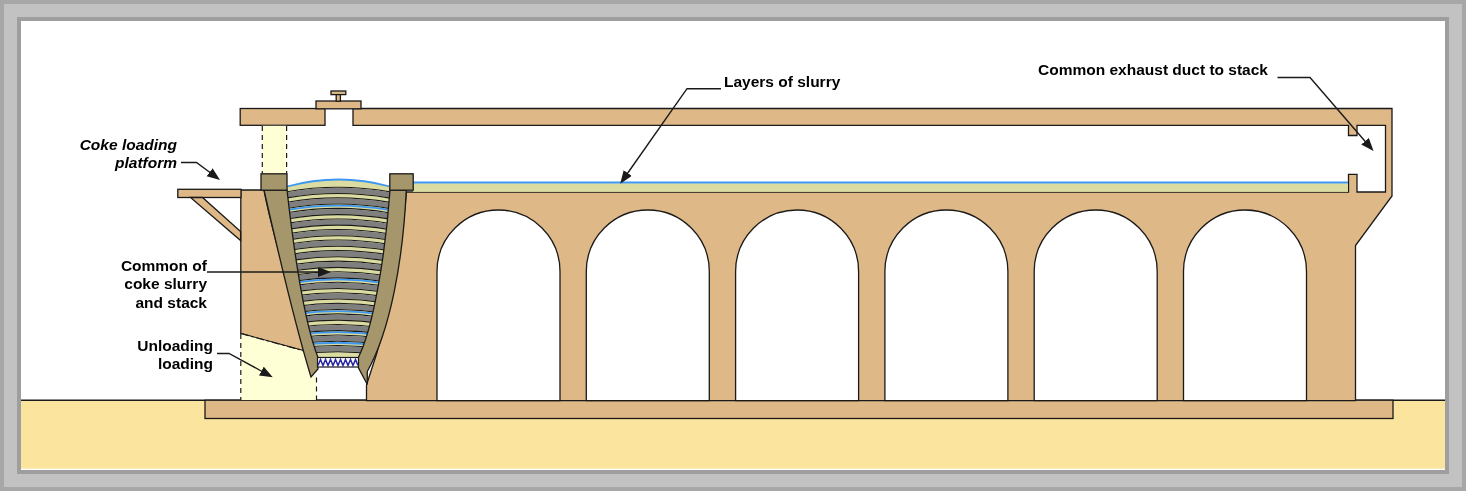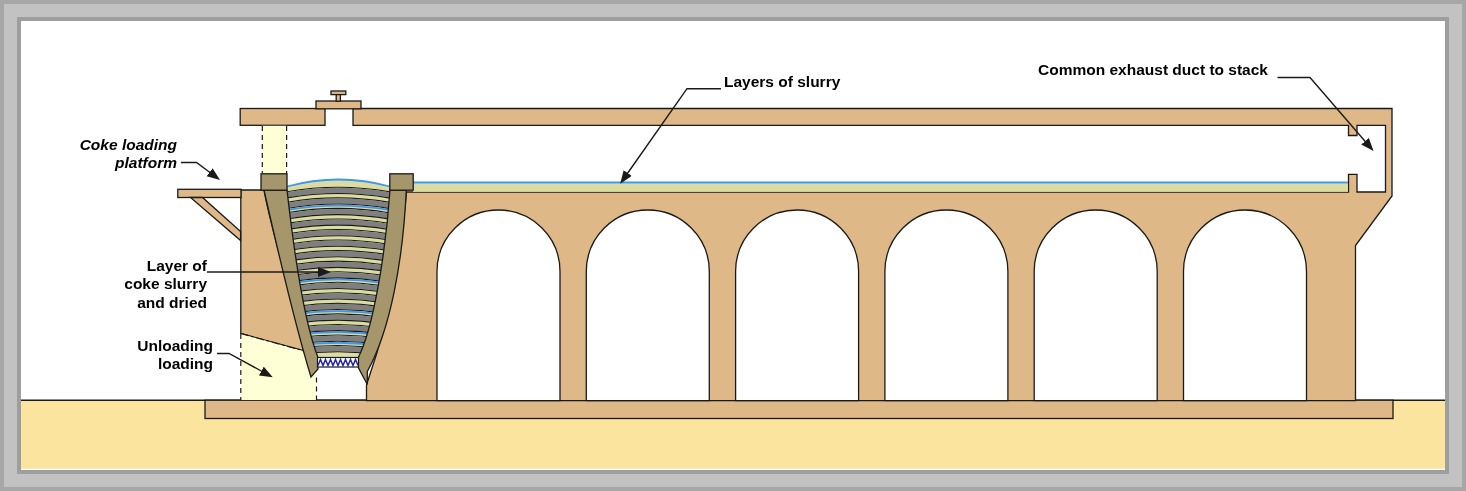--- a/index.html
+++ b/index.html
@@ -145,23 +145,23 @@
     <path class="leader" marker-end="url(#arrow)" d="M 217,353.5 L 229,353.5 L 264,372.5"></path>
     <path class="leader" marker-end="url(#arrow)" d="M 721,88.7 L 687,88.7 L 626,175.5"></path>
     <path class="leader" marker-end="url(#arrow)" d="M 1277.5,77.5 L 1310,77.5 L 1367,143.5"></path>
   </svg>
 
   <div class="lbl r" style="right:1289px;top:136px;font-style:italic;">
     <div>Coke loading</div>
     <div>platform</div>
   </div>
   <div class="lbl r" style="right:1259px;top:257px;">
-    <div>Layer of</div>
+    <div>Common of</div>
     <div>coke slurry</div>
-    <div>and dried</div>
+    <div>and stack</div>
   </div>
   <div class="lbl r" style="right:1253px;top:337px;">
     <div>Unloading</div>
     <div>loading</div>
   </div>
   <div class="lbl" style="left:724px;top:73px;">
     <div>Layers of slurry</div>
   </div>
   <div class="lbl" style="left:1038px;top:61px;">
     <div>Common exhaust duct to stack</div>

